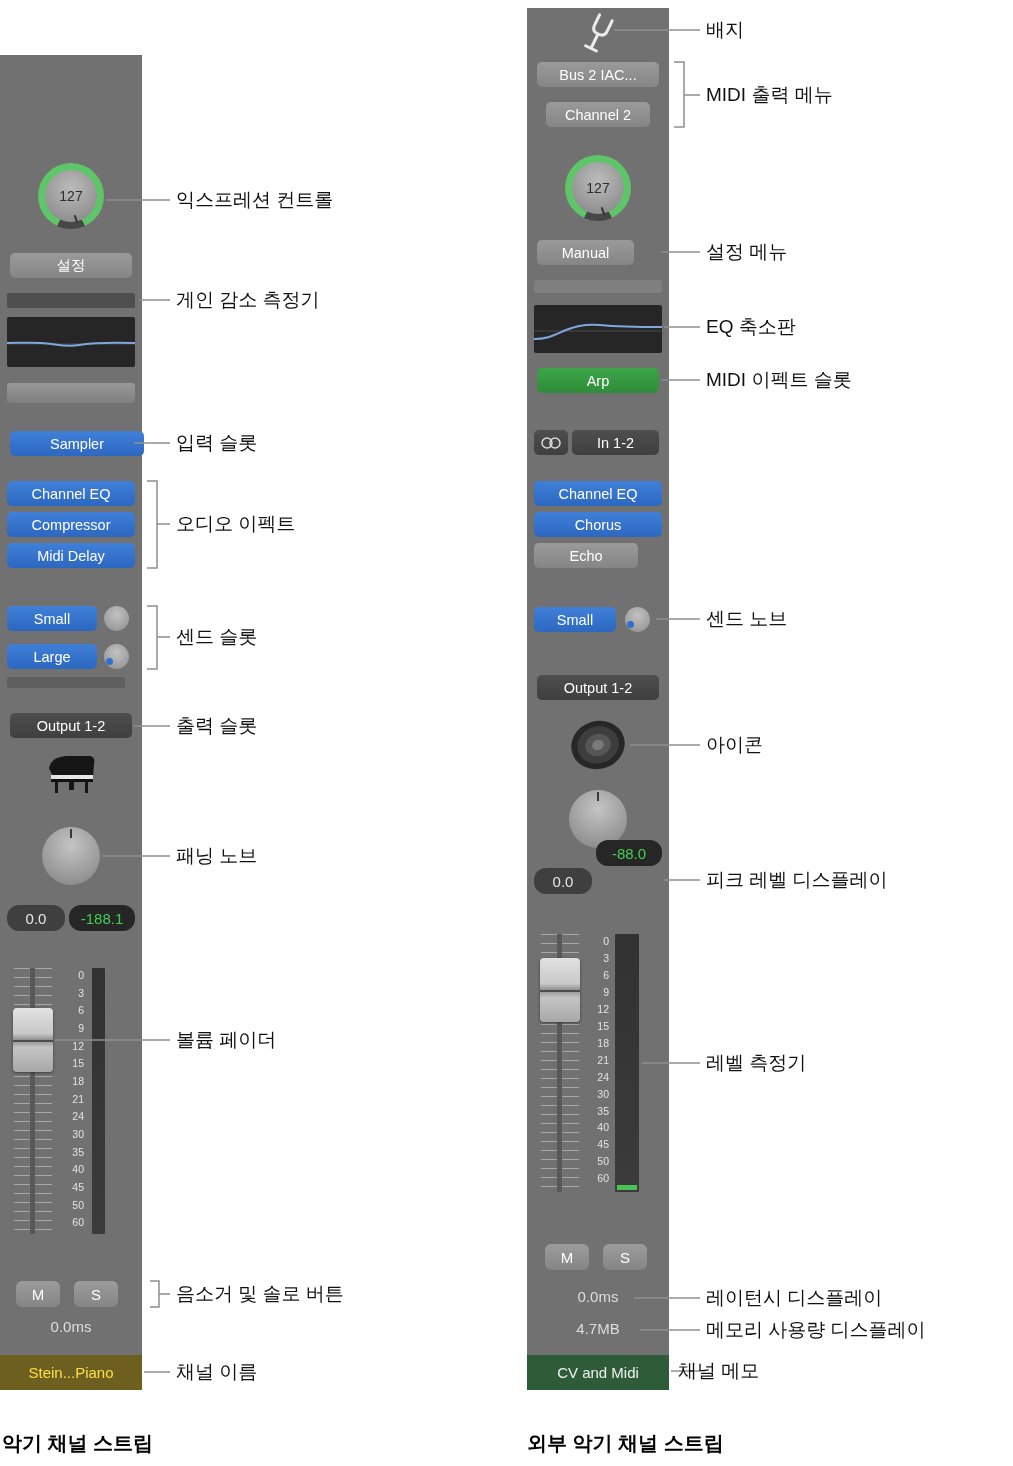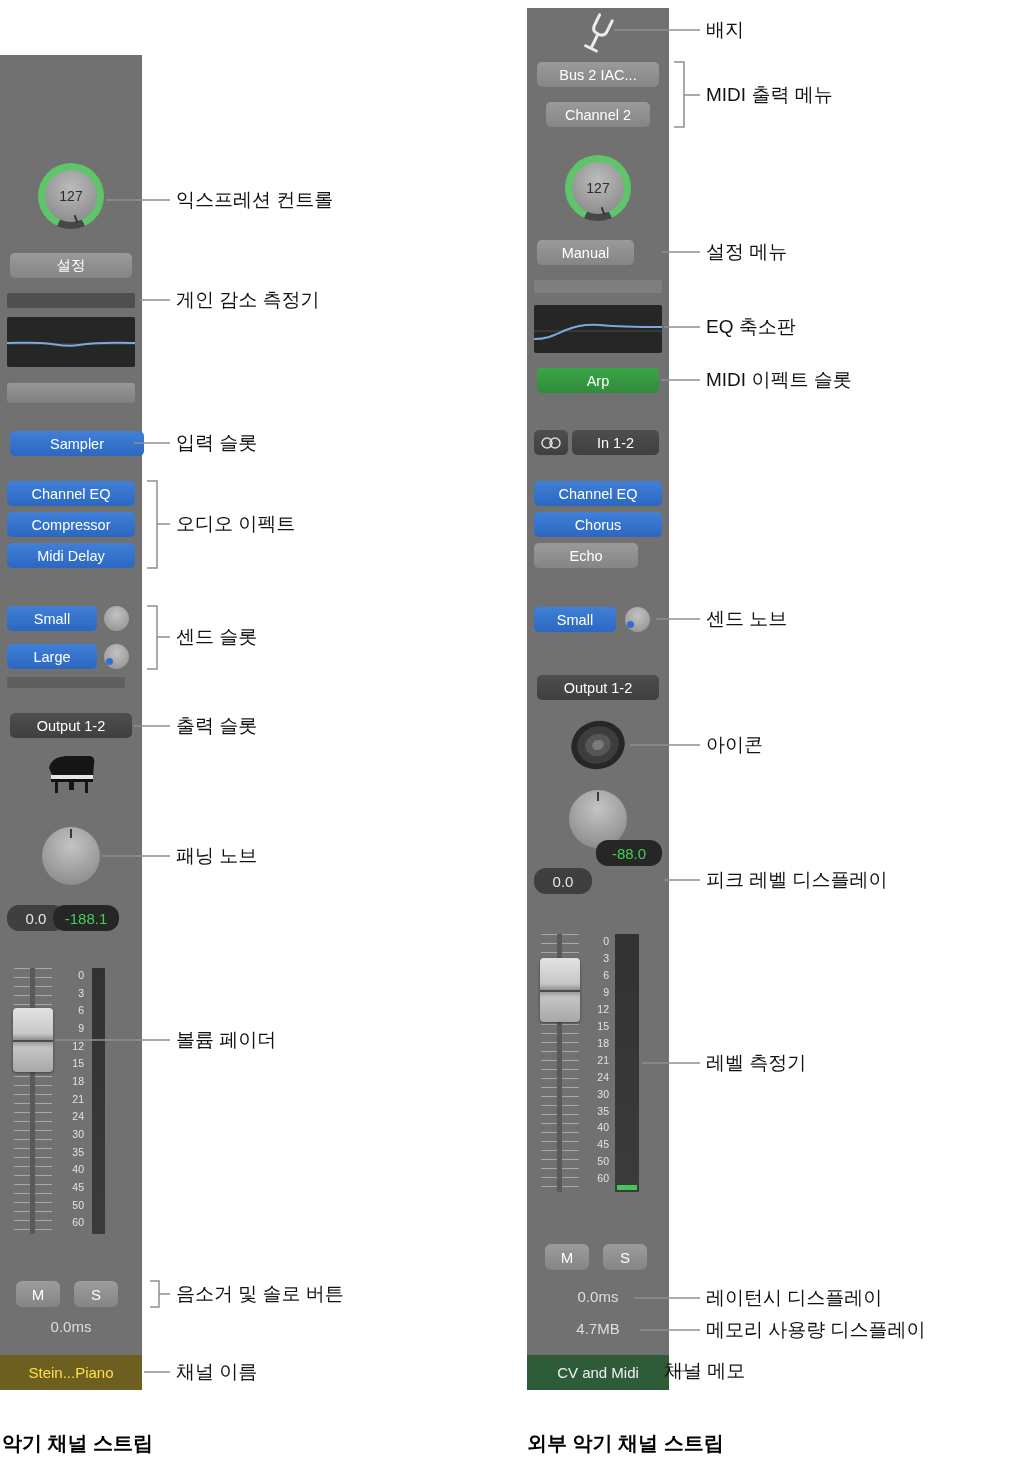--- a/index.html
+++ b/index.html
@@ -98,21 +98,21 @@
         <rect x="6" y="27" width="42" height="3" fill="#111"></rect>
         <rect x="10" y="30" width="3" height="11" fill="#161616"></rect>
         <rect x="40" y="30" width="3" height="11" fill="#161616"></rect>
         <rect x="24" y="30" width="5" height="8" fill="#161616"></rect>
       </svg>
     </div>
 
     <div class="pan-knob" style="left:42px;top:772px"></div>
 
     <div class="disp disp-pan" style="left:7px;top:850px;width:58px">0.0</div>
-    <div class="disp disp-peak" style="left:53px;top:850px;width:66px">-188.1</div>
+    <div class="disp disp-peak" style="left:69px;top:850px;width:66px">-188.1</div>
 
     <div class="ruler" style="left:14px;top:913px;width:38px;height:266px"></div>
     <div class="cap" style="left:13px;top:953px"></div>
     <div class="scale" style="left:58px;top:915px;width:28px;height:258px">
         <span>0</span>
         <span>3</span>
         <span>6</span>
         <span>9</span>
         <span>12</span>
         <span>15</span>
@@ -276,18 +276,18 @@
   <div class="ann" style="left:706px;top:95px">MIDI 출력 메뉴</div>
   <div class="ann" style="left:706px;top:252px">설정 메뉴</div>
   <div class="ann" style="left:706px;top:327px">EQ 축소판</div>
   <div class="ann" style="left:706px;top:380px">MIDI 이펙트 슬롯</div>
   <div class="ann" style="left:706px;top:619px">센드 노브</div>
   <div class="ann" style="left:706px;top:745px">아이콘</div>
   <div class="ann" style="left:706px;top:880px">피크 레벨 디스플레이</div>
   <div class="ann" style="left:706px;top:1063px">레벨 측정기</div>
   <div class="ann" style="left:706px;top:1298px">레이턴시 디스플레이</div>
   <div class="ann" style="left:706px;top:1330px">메모리 사용량 디스플레이</div>
-  <div class="ann" style="left:664px;top:1371px">채널 메모</div>
+  <div class="ann" style="left:678px;top:1371px">채널 메모</div>
 
   <div class="caption" style="left:2px;top:1430px">악기 채널 스트립</div>
   <div class="caption" style="left:527px;top:1430px">외부 악기 채널 스트립</div>
 
 </div>
 
 </body></html>

